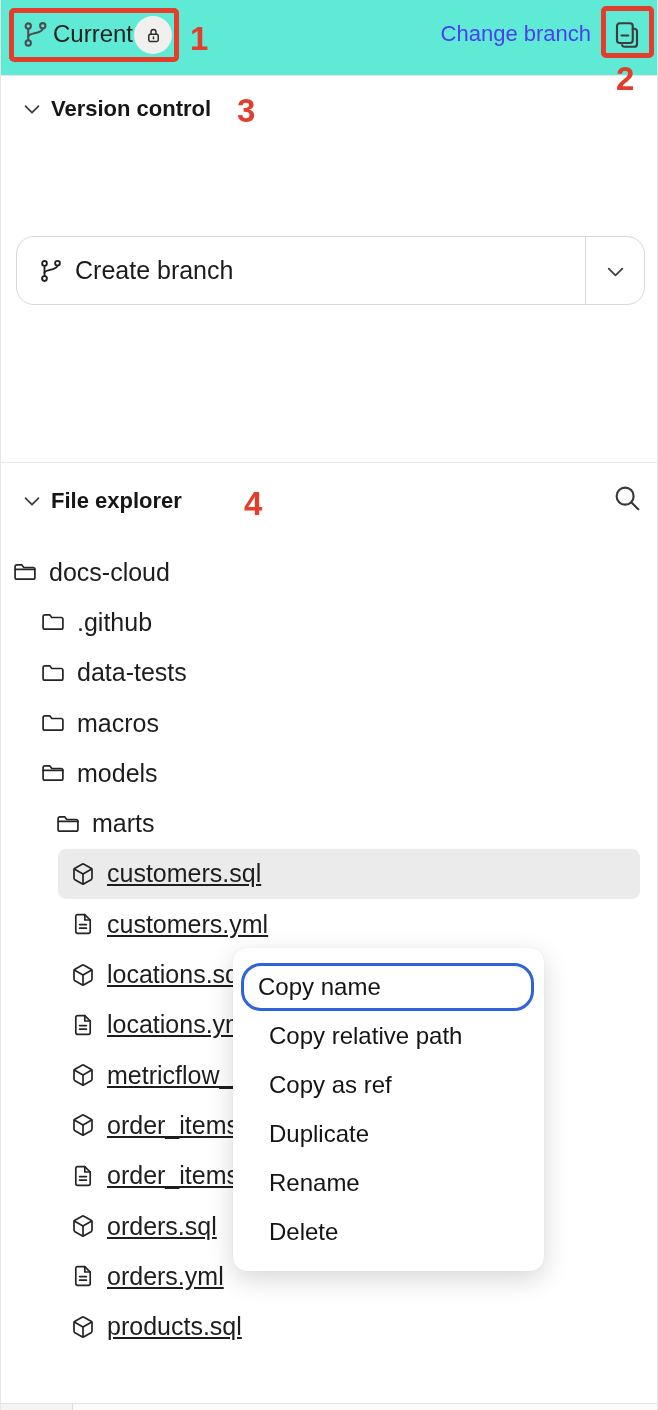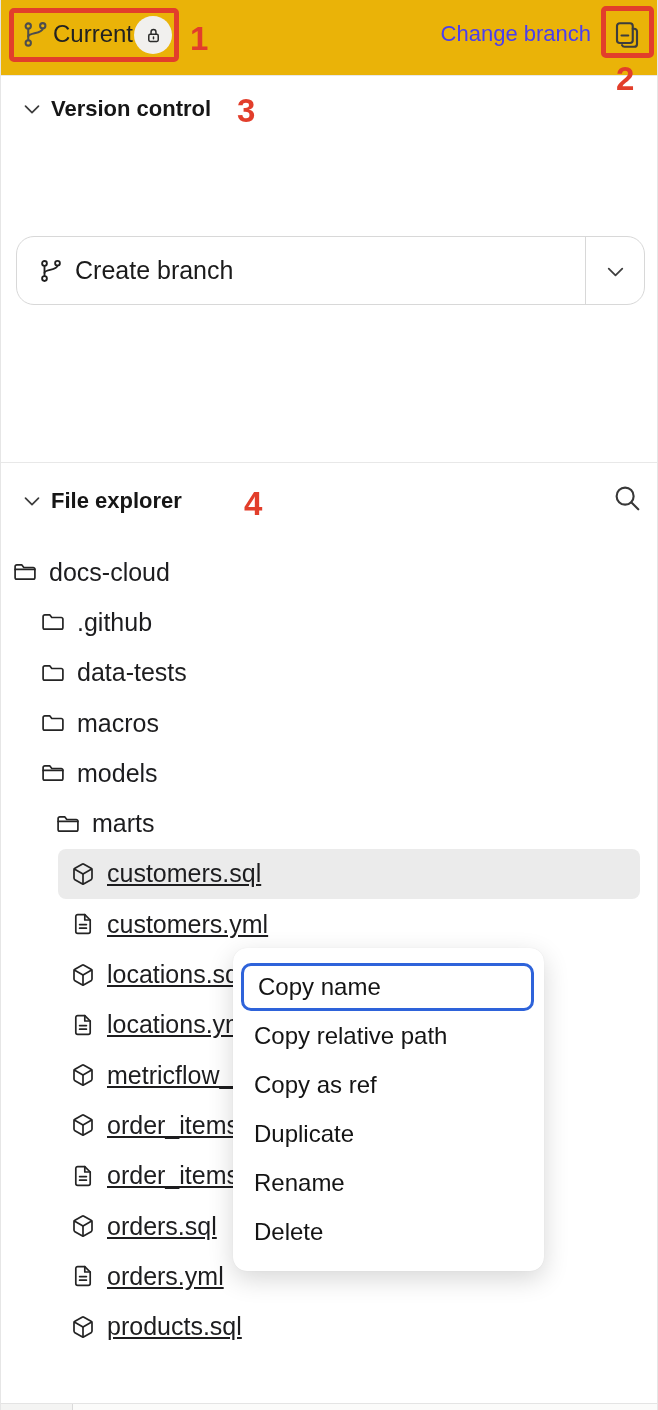--- a/index.html
+++ b/index.html
@@ -14,21 +14,21 @@
     position:relative;width:658px;height:1410px;background:#fff;
     border-left:1px solid #e6e6e6;border-right:1px solid #e6e6e6;
     box-sizing:border-box;overflow:hidden;
     font-family:"Liberation Sans",sans-serif;color:var(--text);
   }
   .panel *{box-sizing:border-box;}
   svg{display:block;width:100%;height:100%;}
   .ic{display:inline-block;}
 
   
-  .topbar{position:absolute;left:0;top:0;width:100%;height:76px;background:#eab308;border-bottom:1px solid var(--divider);}
+  .topbar{position:absolute;left:0;top:0;width:100%;height:76px;background:#5eead4;border-bottom:1px solid var(--divider);}
   .branch-pill{position:absolute;left:13px;top:13px;width:160px;height:44px;cursor:pointer;}
   .pill-branch-icon{position:absolute;left:7px;top:7px;width:29px;height:29px;color:#4d4d4d;}
   .current-label{position:absolute;left:39px;top:7px;font-size:24px;color:#222;}
   .lock-circle{position:absolute;left:120px;top:3px;width:38px;height:38px;border-radius:50%;background:#f1f0ee;display:flex;align-items:center;justify-content:center;}
   .lock-circle .ic{width:21px;height:21px;color:#2b2b2b;}
   .change-branch{position:absolute;right:66px;top:21px;font-size:22px;font-weight:400;color:var(--blue);cursor:pointer;text-decoration:none;}
   .copy-btn{position:absolute;left:611px;top:20px;width:30px;height:30px;color:#3d3d3d;cursor:pointer;}
 
   
   .annot{position:absolute;border:5px solid var(--red);border-radius:5px;z-index:40;pointer-events:none;}
@@ -60,22 +60,22 @@
   
   .tree{position:absolute;left:0;top:547px;width:100%;}
   .tree-row{height:50.3px;display:flex;align-items:center;font-size:25px;color:var(--text);cursor:pointer;white-space:nowrap;}
   .lvl0{padding-left:12px;} .lvl1{padding-left:40px;text-align:center;} .lvl2{padding-left:55px;} .lvl3{padding-left:70px;text-decoration:underline;}
   .t-icon{width:24px;height:24px;margin-right:12px;flex:none;color:#242424;}
   .tree-row.selected{background:#ebebeb;border-radius:8px;margin-left:57px;margin-right:17px;padding-left:13px;}
 
   
   .menu{position:absolute;left:232px;top:948px;width:311px;padding:15px 0;background:#fff;border-radius:14px;
     box-shadow:0 8px 26px rgba(0,0,0,.16),0 0 1px rgba(0,0,0,.10);z-index:30;}
-  .menu-item{height:49px;display:flex;align-items:center;padding-left:21px;font-size:24px;color:#141414;cursor:pointer;}
-  .menu-item.focused{border:3px solid var(--focus);border-radius:10px;margin:0 10px 0 8px;padding-left:14px;height:48px;}
+  .menu-item{height:49px;display:flex;align-items:center;padding-left:36px;font-size:24px;color:#141414;cursor:pointer;}
+  .menu-item.focused{border:3px solid var(--focus);border-radius:20px;margin:0 10px 0 8px;padding-left:14px;height:48px;}
 
   
   .bottom-strip{position:absolute;left:0;top:1403px;width:100%;height:7px;border-top:1px solid #e4e4e4;background:#fbfbfa;display:flex;}
   .bs-left{width:72px;height:100%;background:#f4f4f3;border-right:1px solid #dadada;}
 </style>
 </head>
 <body>
 
 <div class="panel">
 

